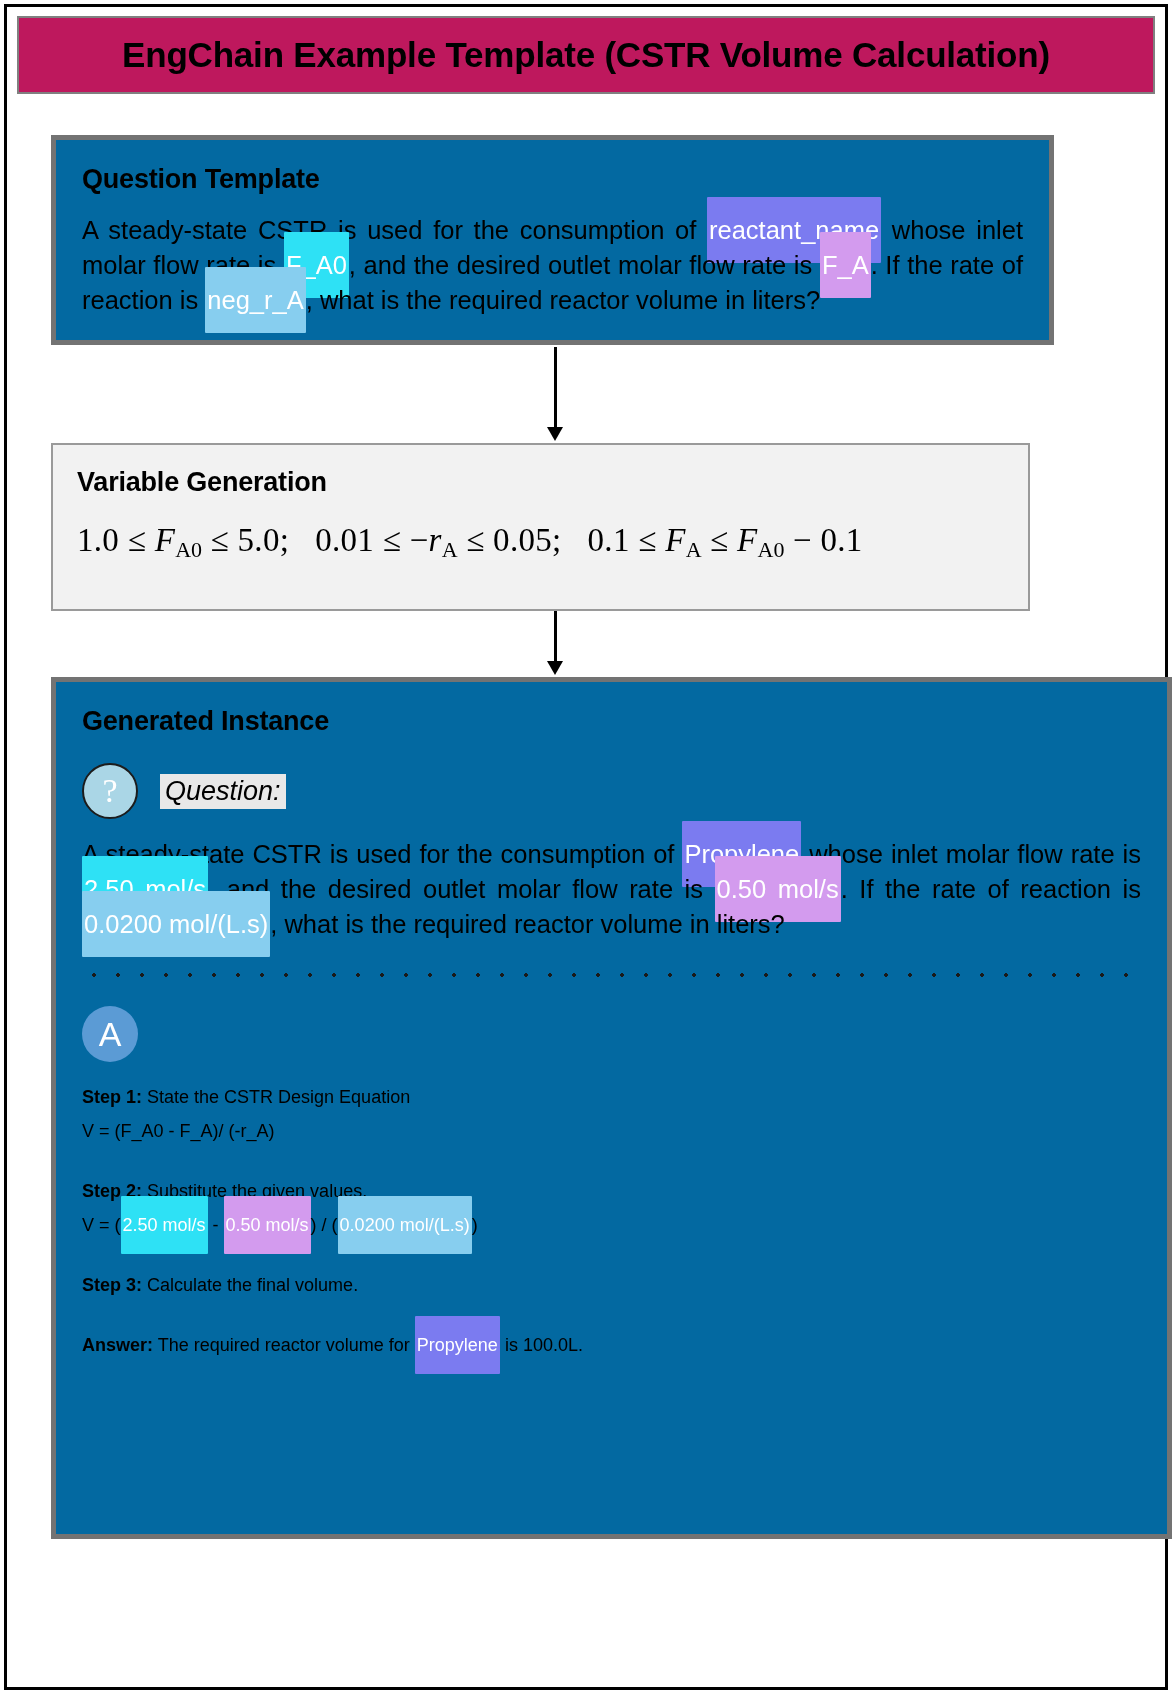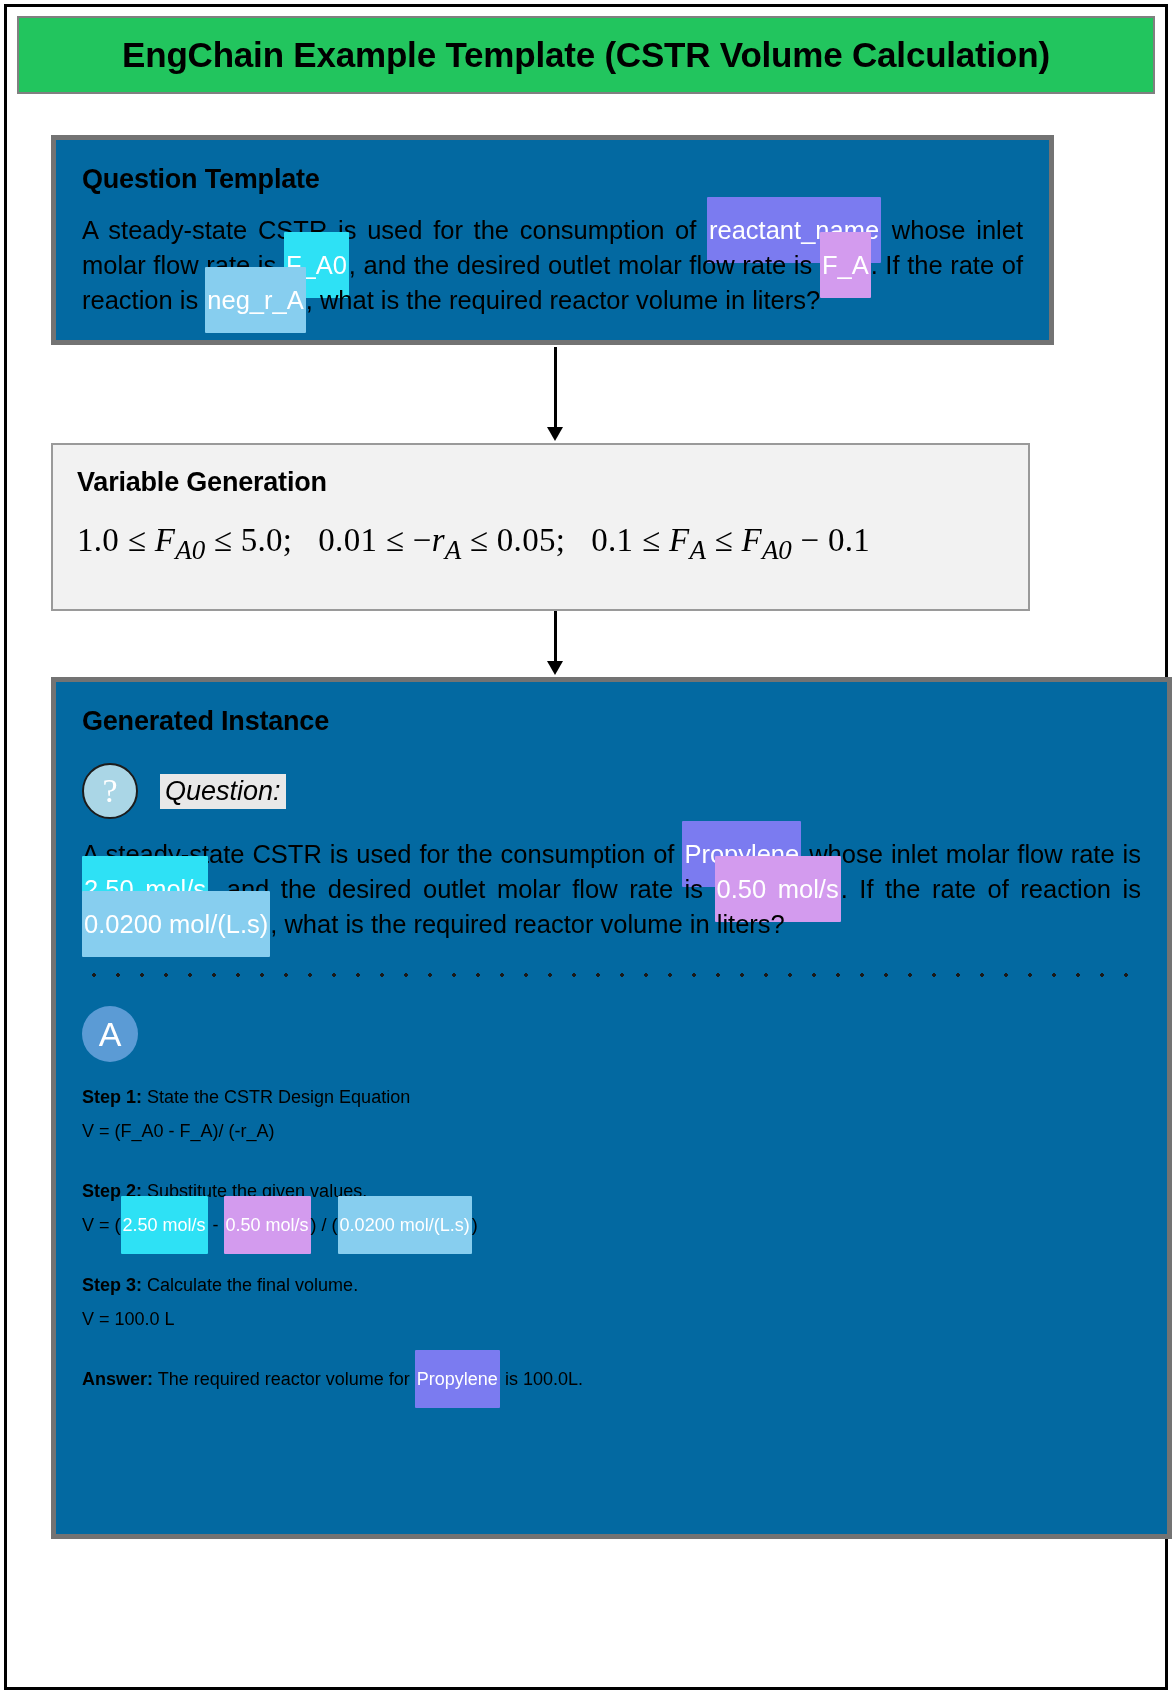--- a/index.html
+++ b/index.html
@@ -28,21 +28,21 @@
     background: #ffffff;
   }
 
   
   #title-banner {
     position: absolute;
     left: 10px;
     top: 9px;
     width: 1138px;
     height: 78px;
-    background: #22c55e;
+    background: #be185d;
     border: 2px solid #808080;
     display: flex;
     align-items: center;
     justify-content: center;
   }
   #title-text {
     font-size: 35px;
     font-weight: bold;
     letter-spacing: -0.2px;
     white-space: nowrap;
@@ -118,23 +118,22 @@
   #vg-title { margin: 0 0 10px 0; }
   #vg-formula {
     font-family: "Liberation Serif", "DejaVu Serif", serif;
     font-size: 33px;
     letter-spacing: 0.3px;
     white-space: nowrap;
     margin-top: 24px;
   }
   #vg-formula .it { font-style: italic; }
   #vg-formula .sub {
-    font-size: 27px;
+    font-size: 22px;
     vertical-align: -0.28em;
-    font-style: italic;
     letter-spacing: 0;
   }
   #vg-formula .gap { display: inline-block; width: 26px; }
 
   
   #generated-instance-box {
     left: 44px;
     top: 670px;
     width: 1121px;
     height: 862px;
@@ -278,21 +277,20 @@
       <div class="step-line">V = (F_A0 - F_A)/ (-r_A)</div>
     </div>
 
     <div class="step-block">
       <div class="step-line"><span class="step-label">Step 2:</span><span> Substitute the given values.</span></div>
       <div class="step-line"><span>V = (</span><span class="hl hl-fa0">2.50 mol/s</span><span> - </span><span class="hl hl-fa">0.50 mol/s</span><span>) / (</span><span class="hl hl-rate">0.0200 mol/(L.s)</span><span>)</span></div>
     </div>
 
     <div class="step-block">
       <div class="step-line"><span class="step-label">Step 3:</span><span> Calculate the final volume.</span></div>
-      <div class="step-line">V = 100.0 L</div>
     </div>
 
     <div id="answer-block" class="step-block">
       <div class="step-line"><span class="step-label">Answer:</span><span> The required reactor volume for </span><span class="hl hl-name">Propylene</span><span> is 100.0L.</span></div>
     </div>
 
   </div>
 </div>
 
 </body></html>

